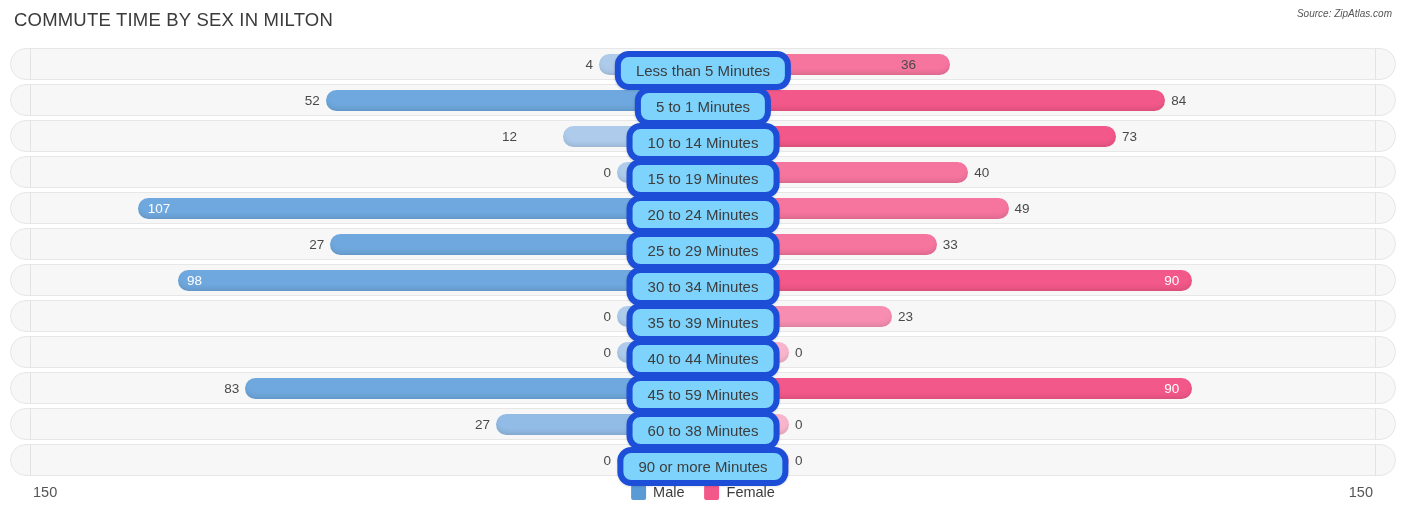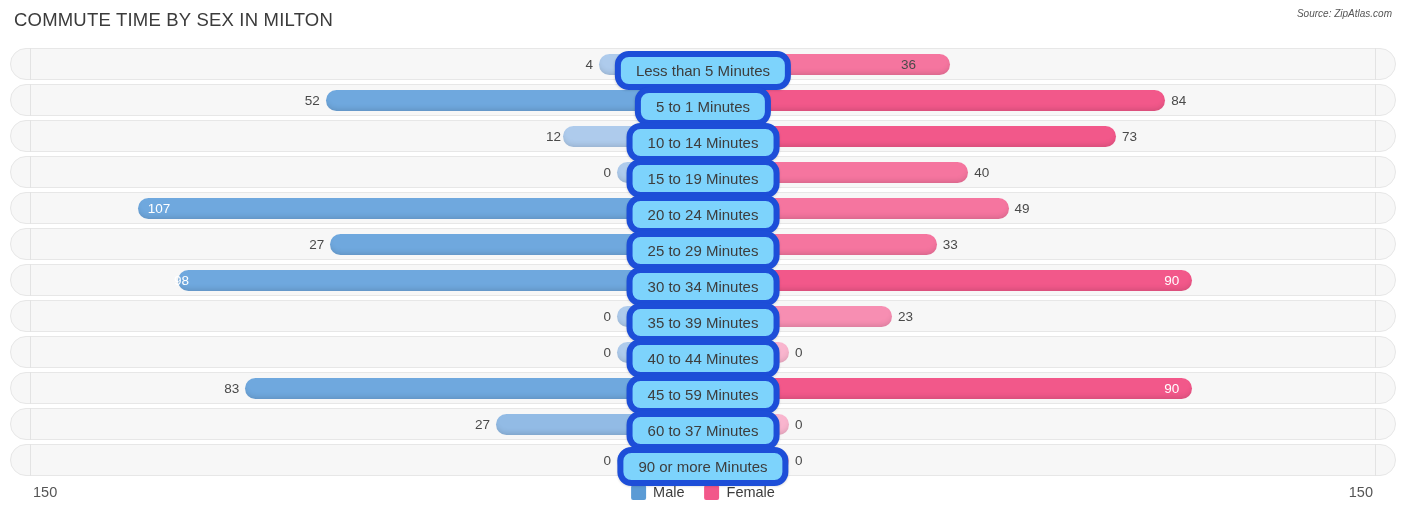--- a/index.html
+++ b/index.html
@@ -192,21 +192,21 @@
         <div class="val" style="right: 1086.2px;">52</div>
         <div class="bar female" style="left: 703px; width: 462.32px; background: rgb(242, 88, 138);"></div>
         <div class="val" style="left: 1171.32px;">84</div>
         <div class="pill" style="left: 703px;">5 to 1 Minutes</div>
       </div>
       <div class="row">
         <div class="track"></div>
         <div class="axis-line axis-left"></div>
         <div class="axis-line axis-right"></div>
         <div class="bar male" style="left: 563.24px; width: 139.76px; background: rgb(174, 203, 236);"></div>
-        <div class="val" style="right: 845px;">12</div>
+        <div class="val" style="right: 889px;">12</div>
         <div class="bar female" style="left: 703px; width: 413.04px; background: rgb(242, 88, 138);"></div>
         <div class="val" style="left: 1122.04px;">73</div>
         <div class="pill" style="left: 703px;">10 to 14 Minutes</div>
       </div>
       <div class="row">
         <div class="track"></div>
         <div class="axis-line axis-left"></div>
         <div class="axis-line axis-right"></div>
         <div class="bar male" style="left: 617px; width: 86px; background: rgb(174, 203, 236);"></div>
         <div class="val" style="right: 795px;">0</div>
@@ -232,21 +232,21 @@
         <div class="val" style="right: 1081.72px;">27</div>
         <div class="bar female" style="left: 703px; width: 233.84px; background: rgb(245, 117, 159);"></div>
         <div class="val" style="left: 942.84px;">33</div>
         <div class="pill" style="left: 703px;">25 to 29 Minutes</div>
       </div>
       <div class="row">
         <div class="track"></div>
         <div class="axis-line axis-left"></div>
         <div class="axis-line axis-right"></div>
         <div class="bar male" style="left: 177.96px; width: 525.04px; background: rgb(111, 168, 222);"></div>
-        <div class="val inside" style="left: 174px;">98</div>
+        <div class="val inside" style="left: 187px;">98</div>
         <div class="bar female" style="left: 703px; width: 489.2px; background: rgb(242, 88, 138);"></div>
         <div class="val inside" style="left: 1164.2px;">90</div>
         <div class="pill" style="left: 703px;">30 to 34 Minutes</div>
       </div>
       <div class="row">
         <div class="track"></div>
         <div class="axis-line axis-left"></div>
         <div class="axis-line axis-right"></div>
         <div class="bar male" style="left: 617px; width: 86px; background: rgb(174, 203, 236);"></div>
         <div class="val" style="right: 795px;">0</div>
@@ -275,21 +275,21 @@
         <div class="pill" style="left: 703px;">45 to 59 Minutes</div>
       </div>
       <div class="row">
         <div class="track"></div>
         <div class="axis-line axis-left"></div>
         <div class="axis-line axis-right"></div>
         <div class="bar male" style="left: 496.04px; width: 206.96px; background: rgb(146, 187, 229);"></div>
         <div class="val" style="right: 915.96px;">27</div>
         <div class="bar female" style="left: 703px; width: 86px; background: rgb(249, 181, 206);"></div>
         <div class="val" style="left: 795px;">0</div>
-        <div class="pill" style="left: 703px;">60 to 37 Minutes</div>
+        <div class="pill" style="left: 703px;">60 to 38 Minutes</div>
       </div>
       <div class="row">
         <div class="track"></div>
         <div class="axis-line axis-left"></div>
         <div class="axis-line axis-right"></div>
         <div class="bar male" style="left: 617px; width: 86px; background: rgb(174, 203, 236);"></div>
         <div class="val" style="right: 795px;">0</div>
         <div class="bar female" style="left: 703px; width: 86px; background: rgb(249, 181, 206);"></div>
         <div class="val" style="left: 795px;">0</div>
         <div class="pill" style="left: 703px;">90 or more Minutes</div>

